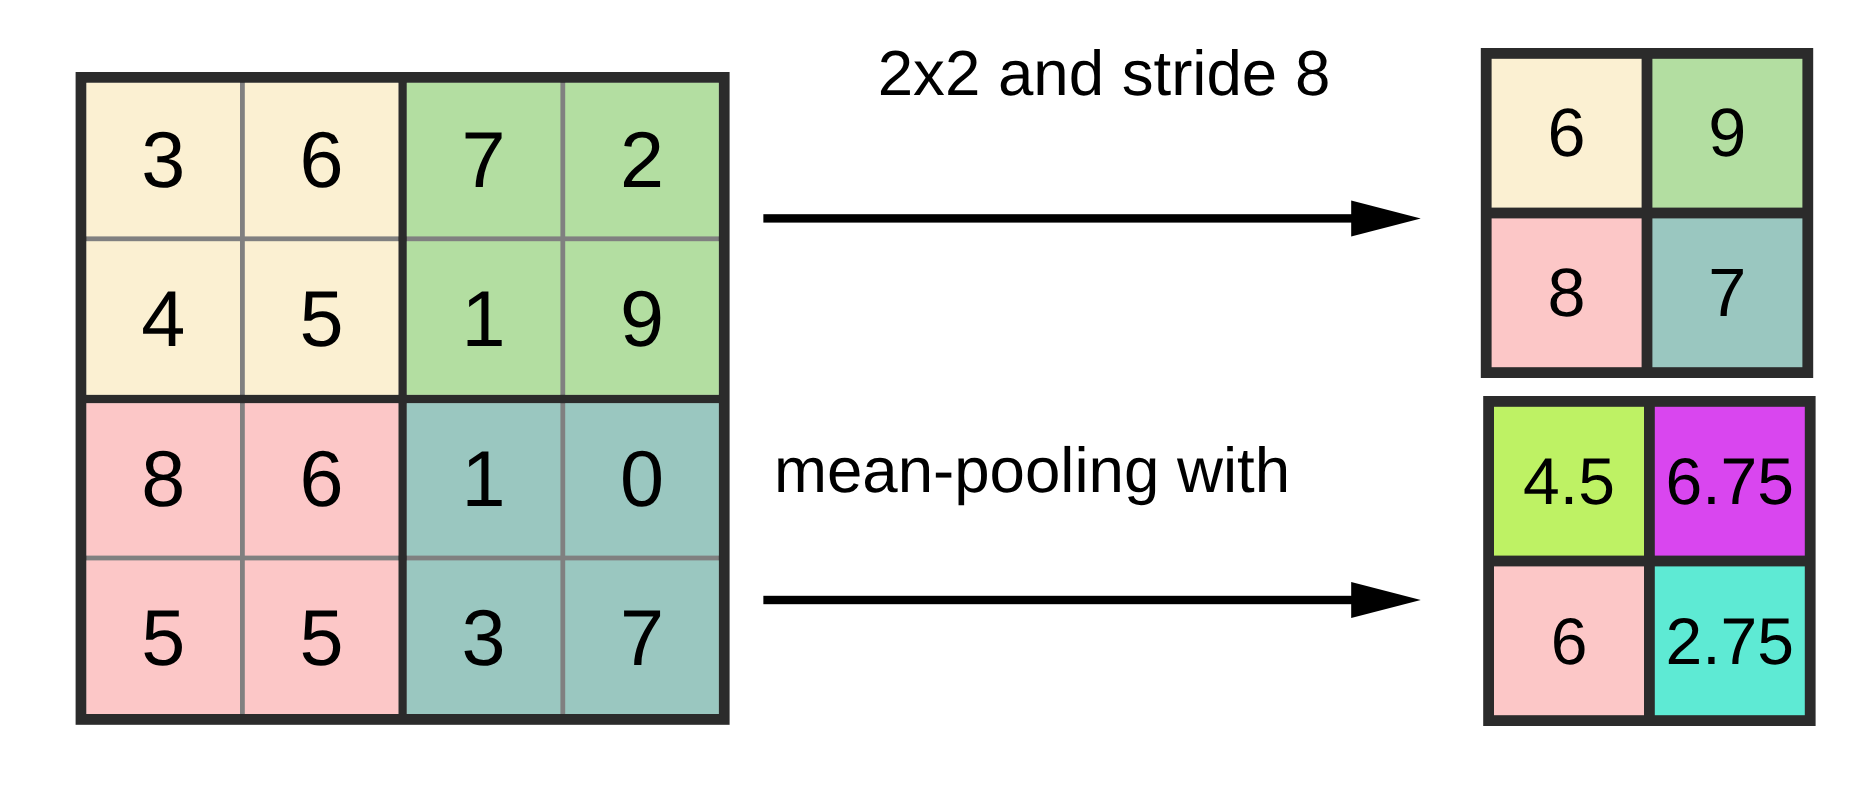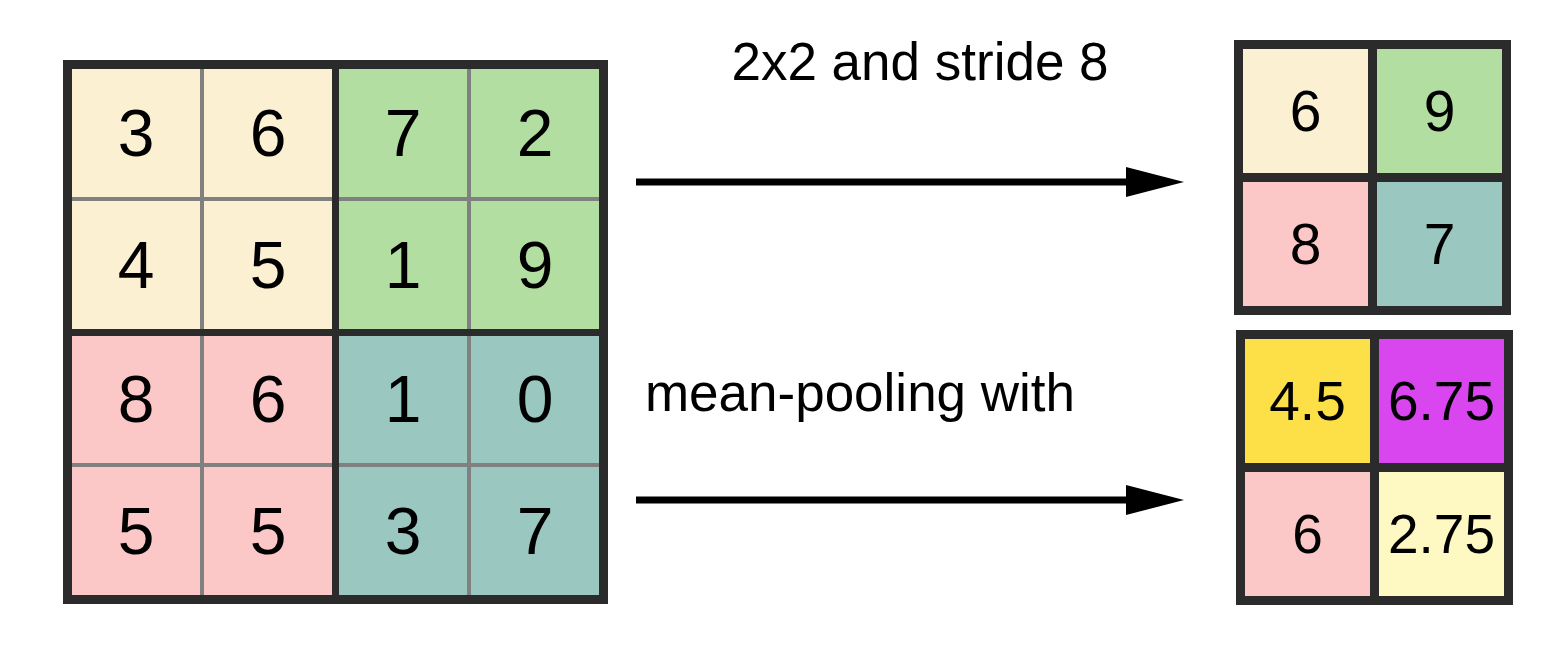--- a/index.html
+++ b/index.html
@@ -114,19 +114,19 @@
   </svg>
 
   <div class="output-grid max">
     <div class="cell" style="background-color: rgb(251, 240, 210);">6</div>
     <div class="cell" style="background-color: rgb(179, 222, 161);">9</div>
     <div class="cell" style="background-color: rgb(252, 199, 199);">8</div>
     <div class="cell" style="background-color: rgb(154, 199, 192);">7</div>
   </div>
 
   <div class="output-grid mean">
-    <div class="cell" style="background-color: #fde047; text-align: right;">4.5</div>
+    <div class="cell" style="background-color: #bef264; text-align: right;">4.5</div>
     <div class="cell" style="background-color: #d946ef;">6.75</div>
     <div class="cell" style="background-color: rgb(252, 199, 199);">6</div>
-    <div class="cell" style="background-color: #fef9c3;">2.75</div>
+    <div class="cell" style="background-color: #5eead4;">2.75</div>
   </div>
 
 </div>
 
 </body></html>

